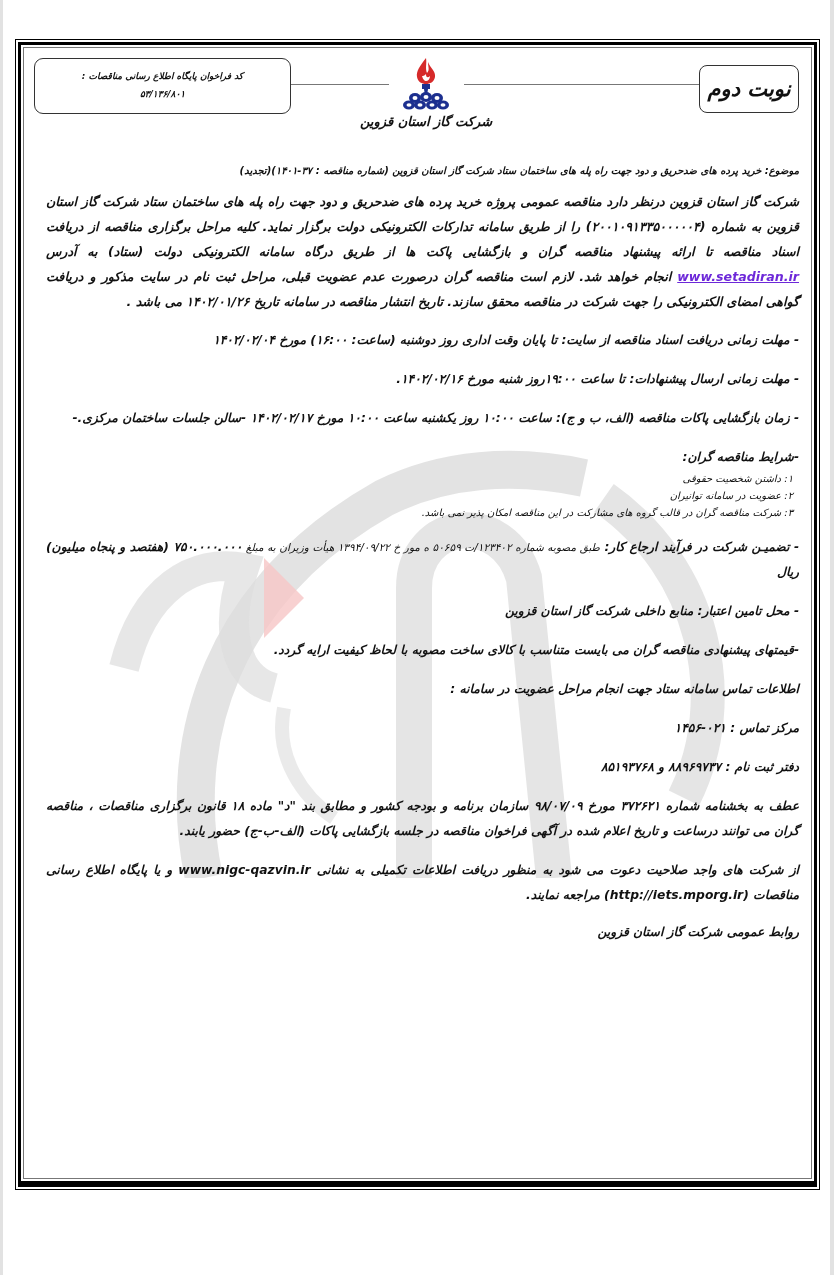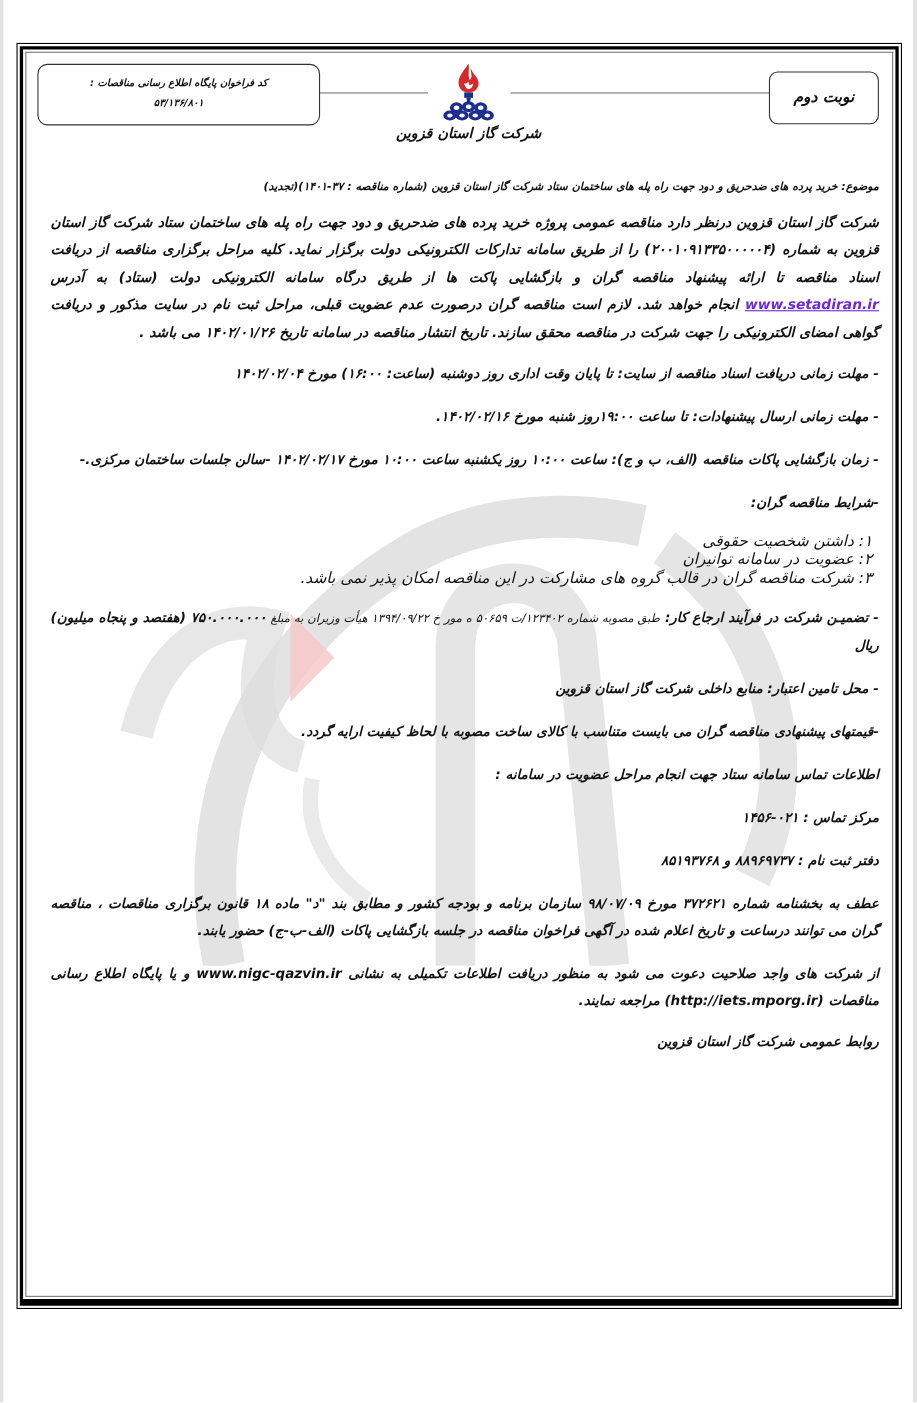--- a/index.html
+++ b/index.html
@@ -31,42 +31,42 @@
 
     .code-box {
       position: absolute; left: 10px; top: 10px; width: 257px; height: 56px;
       border: 1.5px solid #333; border-radius: 9px;
       text-align: center; font-weight: bold; font-size: 9px; line-height: 18px;
       padding-top: 8px; background: #fff;
     }
     .round-box {
       position: absolute; left: 675px; top: 17px; width: 100px; height: 48px;
       border: 1.5px solid #333; border-radius: 8px;
-      text-align: center; font-weight: bold; font-size: 14px; line-height: 46px; background: #fff;
+      text-align: center; font-weight: bold; font-size: 21px; line-height: 46px; background: #fff;
     }
     .logo { position: absolute; left: 362px; top: 8px; width: 80px; height: 62px; }
     .company-title {
       position: absolute; left: 300px; top: 66px; width: 204px;
       text-align: center; font-weight: bold; font-size: 13px;
     }
 
     
     .watermark { position: absolute; left: 60px; top: 390px; width: 660px; height: 440px; pointer-events: none; }
 
     
     .content {
       position: absolute; left: 22px; right: 12px; top: 110px;
       font-size: 12.3px; font-weight: bold; line-height: 25px; text-align: justify;
     }
     .subject { text-align: right; font-size: 10px; margin-bottom: 6px; }
     .intro { font-size: 12.6px; line-height: 25px; text-align: justify; text-align-last: right; }
     .link { color: #6d28d9; text-decoration: underline; direction: ltr; unicode-bidi: embed; }
     .ltr { direction: ltr; unicode-bidi: embed; margin-top: 30px; }
     .para { margin-top: 14px; }
-    .conditions { font-weight: normal; font-size: 14px; line-height: 17px; margin-top: 14px; padding-right: 6px; }
+    .conditions { font-weight: normal; font-size: 10px; line-height: 17px; padding-right: 6px; }
     .guarantee .label { font-weight: bold; font-size: 12.3px; }
     .guarantee .value { font-weight: normal; font-size: 10.5px; }
     .signature { margin-top: 12px; }
   </style>
 </head>
 <body>
 
 <div class="screen-edge-left"></div>
 <div class="screen-edge-right"></div>
 

